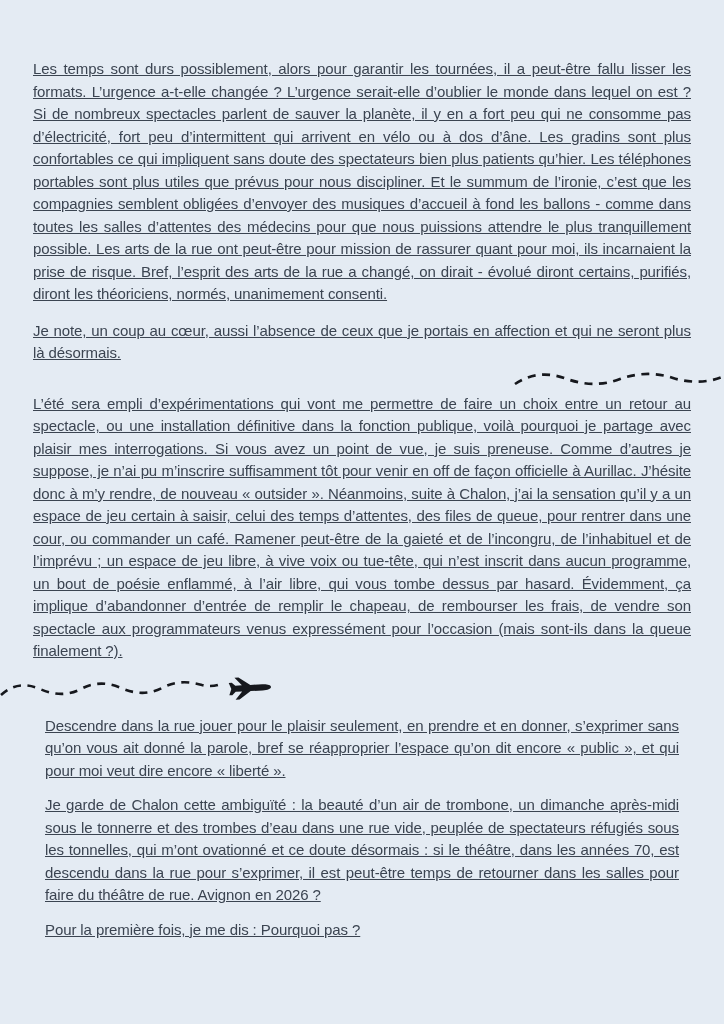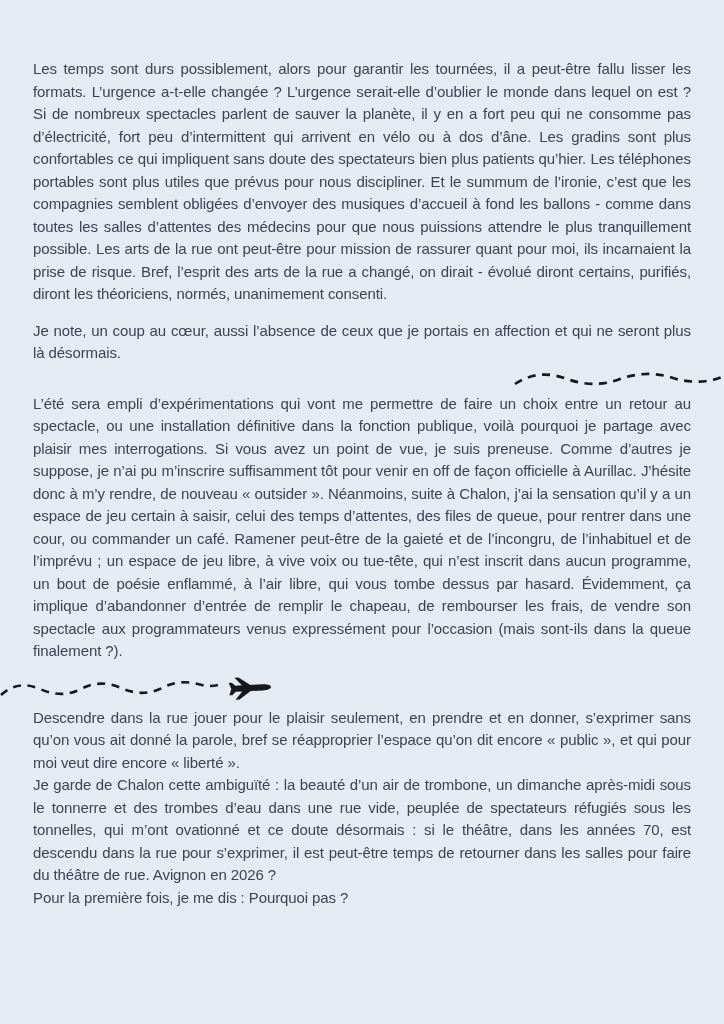--- a/index.html
+++ b/index.html
@@ -19,22 +19,23 @@
     padding:58px 33px 20px 33px;
     color:var(--text);
     font-size:15px;
     line-height:22.5px;
     letter-spacing:-0.1px;
   }
   p.para{
     margin:0 0 14px 0;
     text-align:justify;
     text-justify:inter-word;
+    text-decoration:underline;
   }
-  p.para.tight{margin:0;}
+  p.para.tight{margin:12px;}
   .flight-row{
     position:relative;
     color:var(--ink);
   }
   .flight-row.right{height:20px;margin:-10px 0 4px 0;}
   .flight-row.left{height:30px;margin:-4px 0 4px 0;}
   .flight-row svg{position:absolute;top:0;display:block;}
   .flight-row.right svg{right:-33px;}
   .flight-row.left svg{left:-33px;}
 </style>

